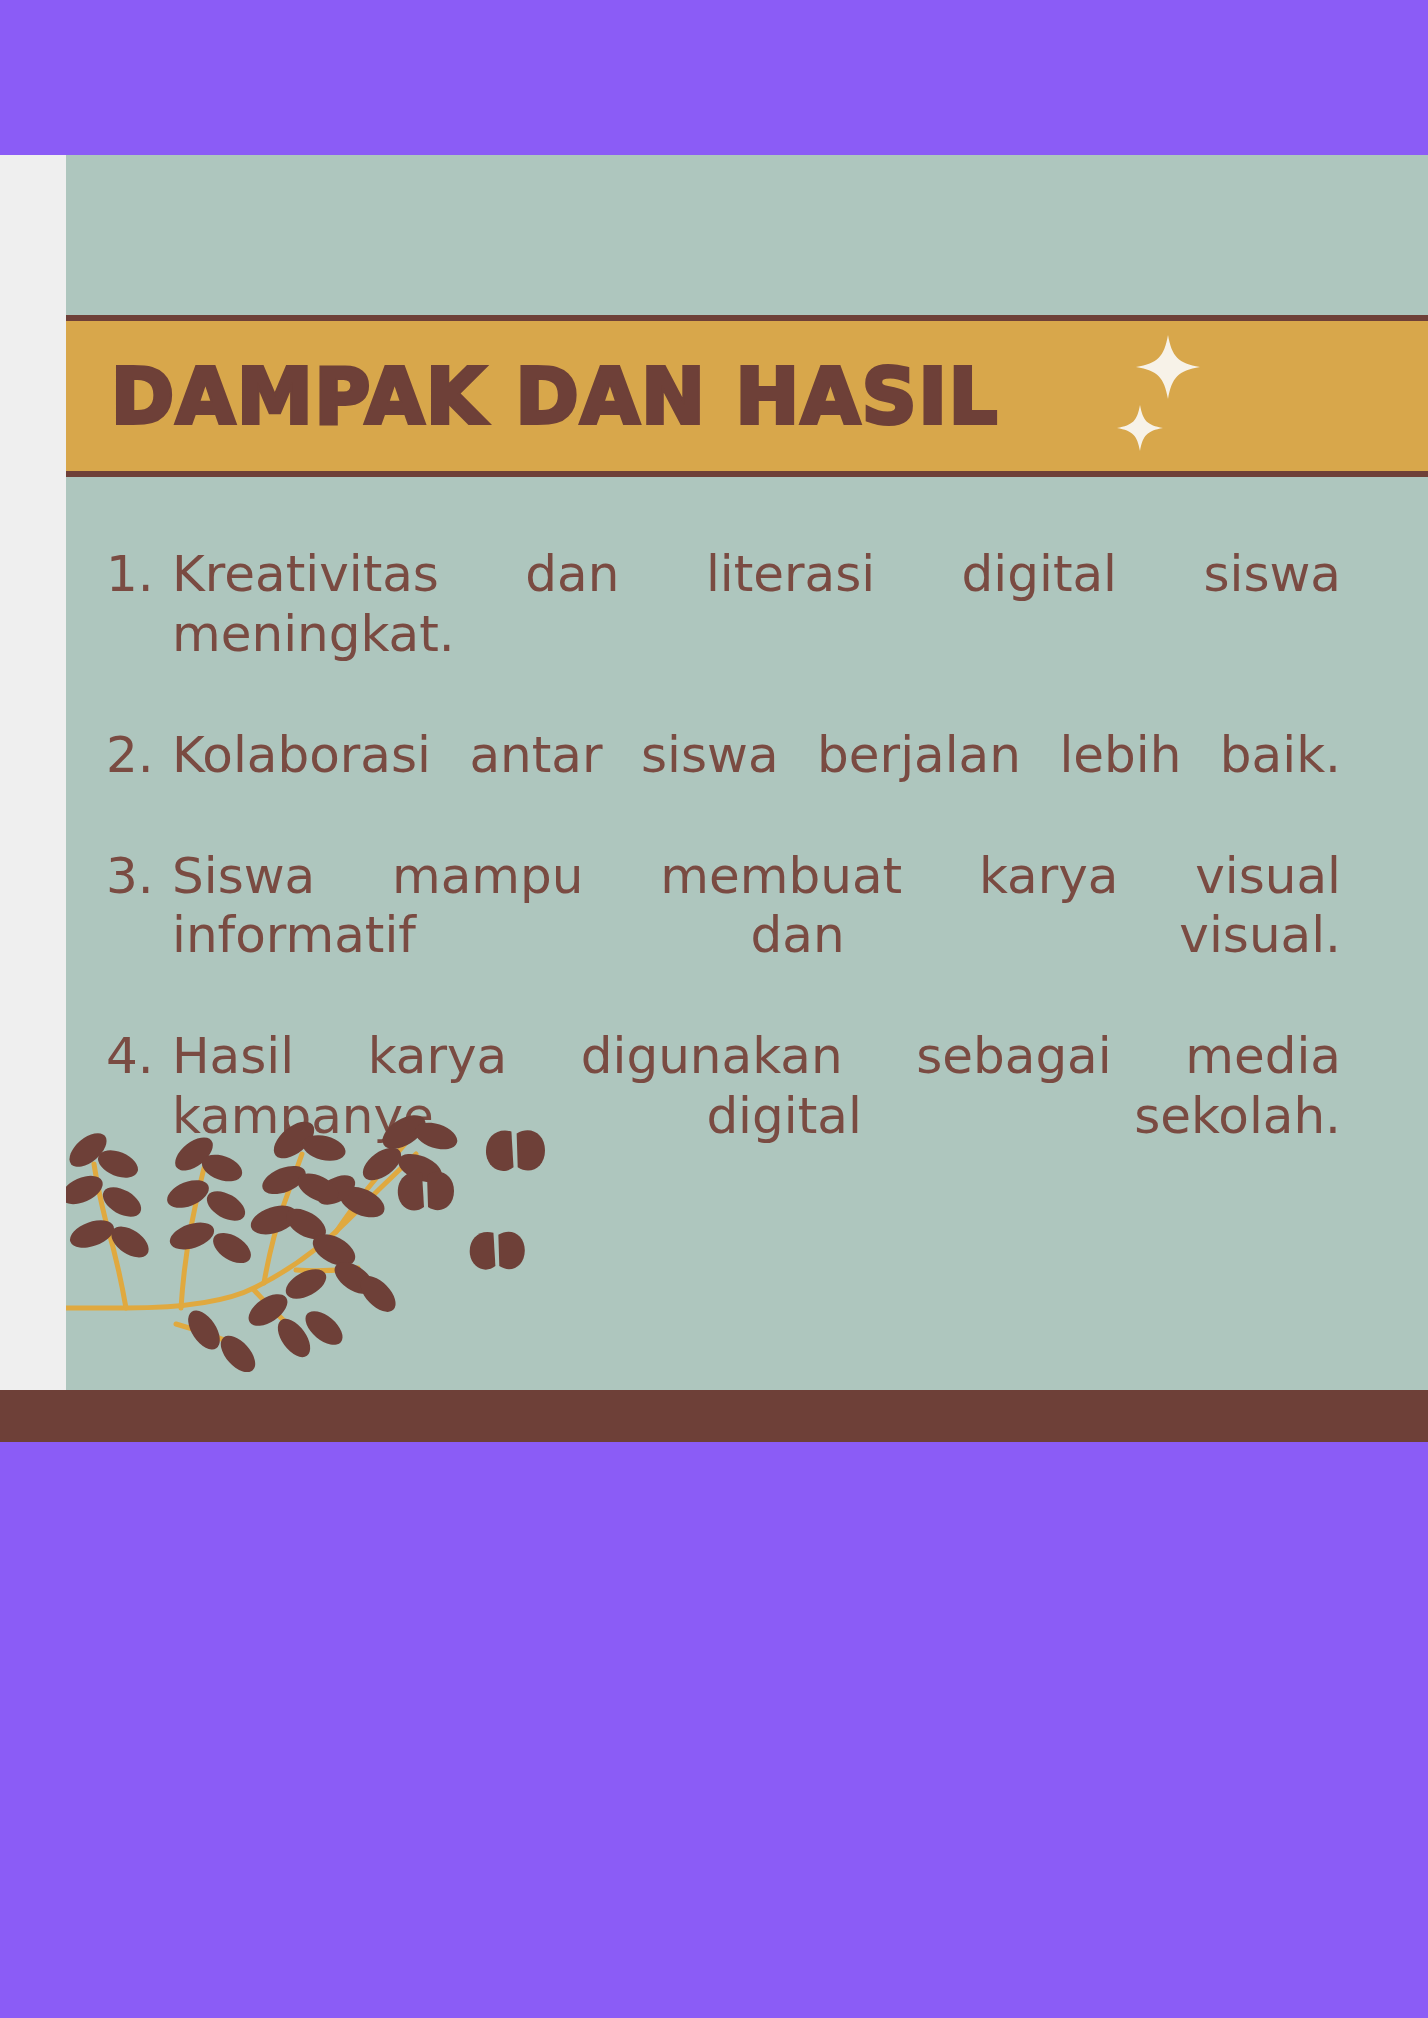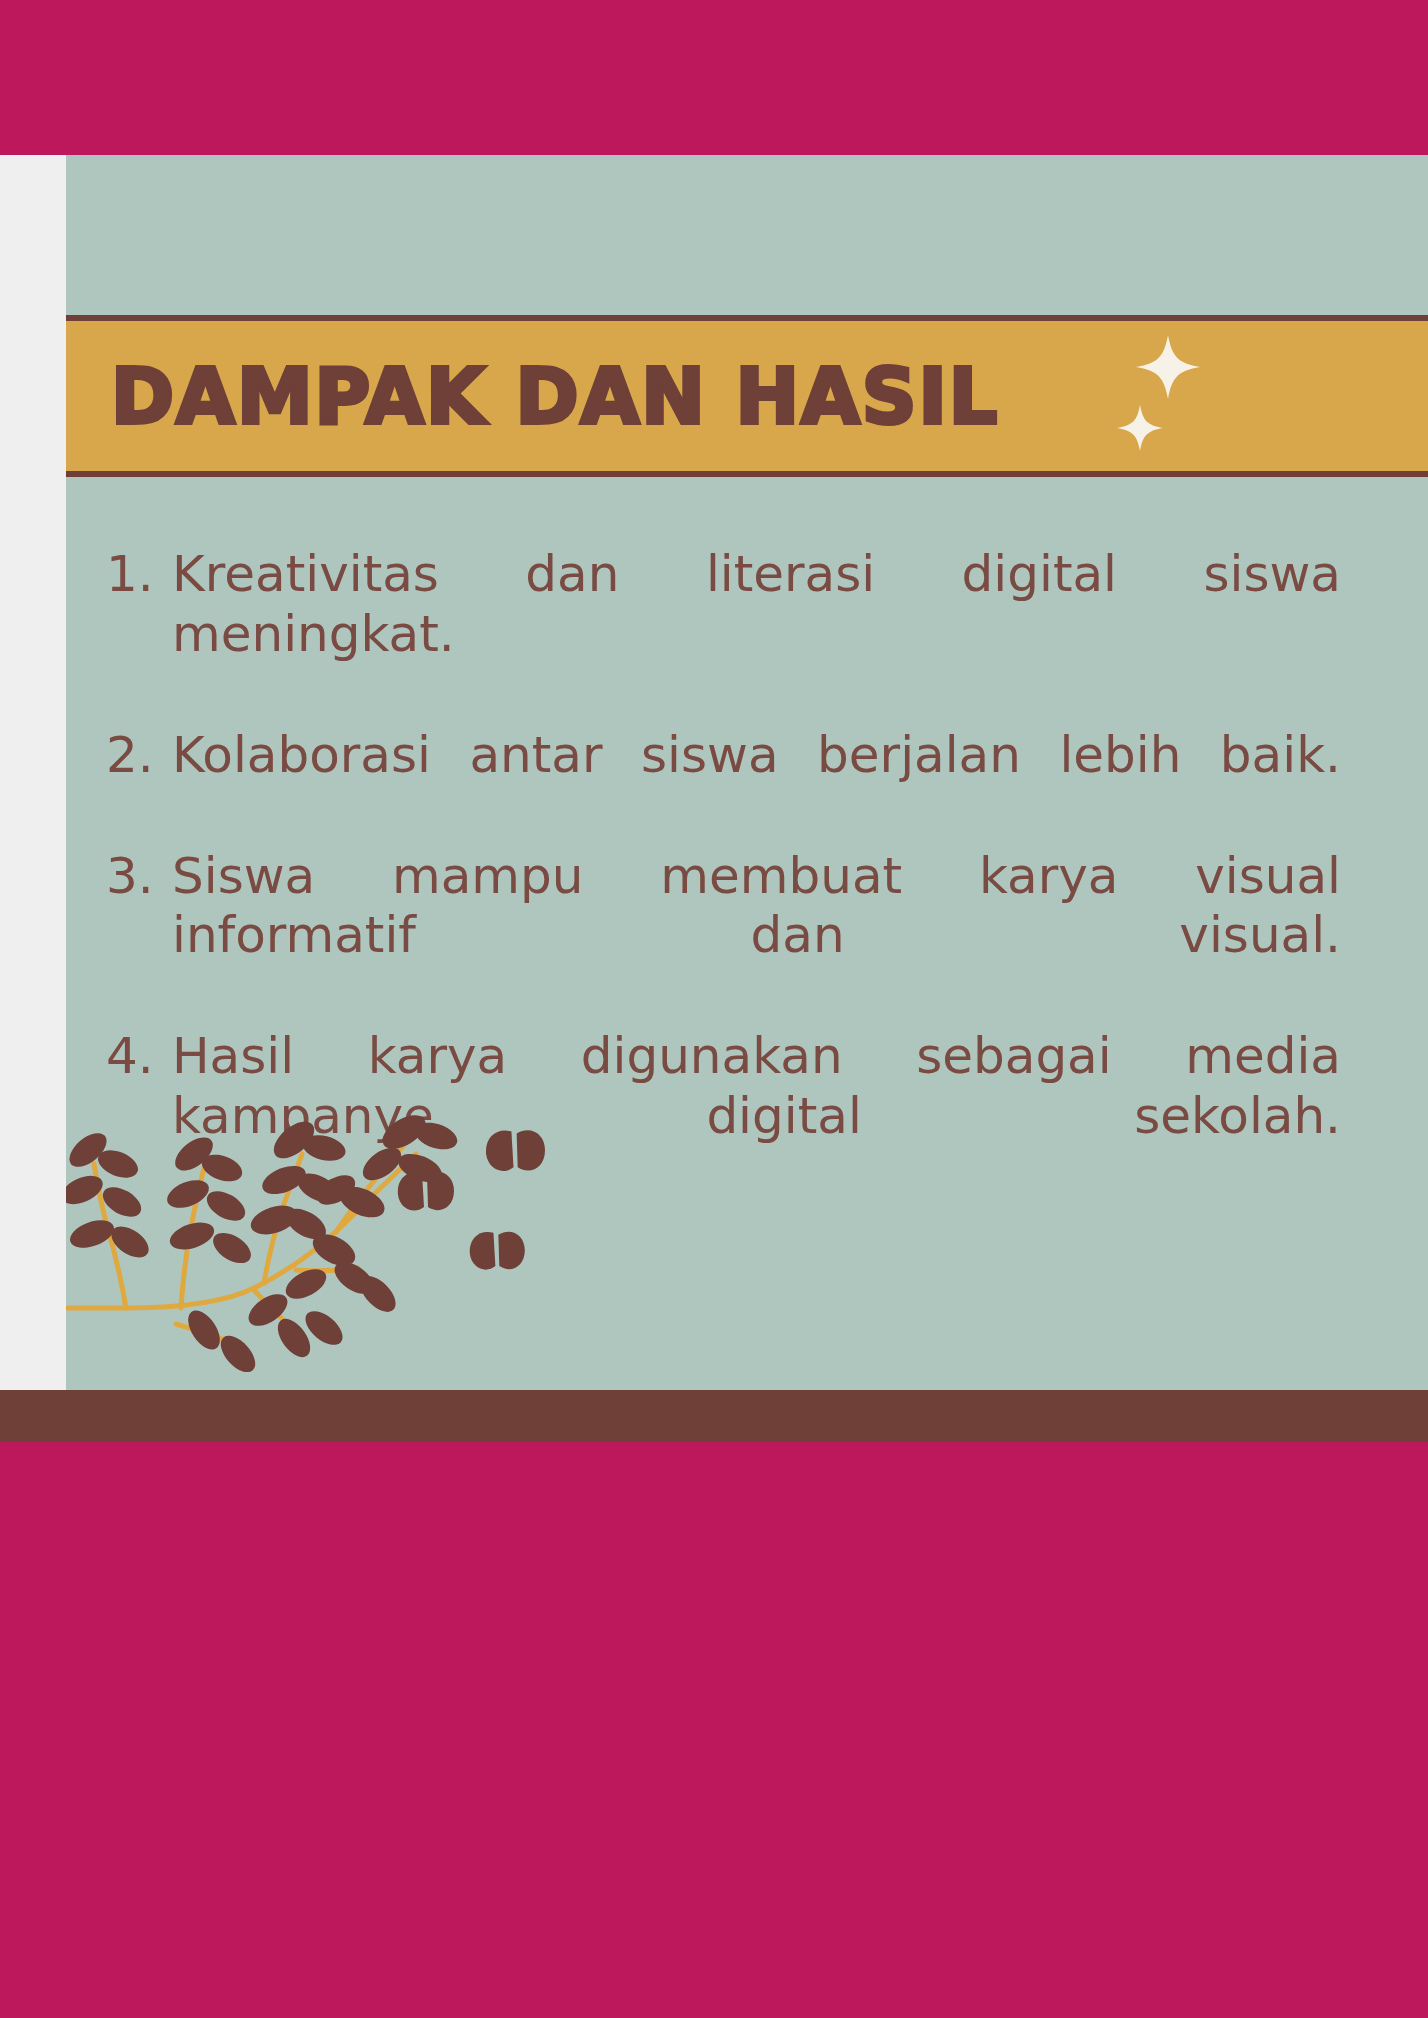--- a/index.html
+++ b/index.html
@@ -9,21 +9,21 @@
     height: 2018px;
     background: #ffffff;
     font-family: "DejaVu Sans", sans-serif;
     overflow: hidden;
   }
 
   #page {
     position: relative;
     width: 1428px;
     height: 2018px;
-    background: #be185d;
+    background: #8b5cf6;
   }
 
   
   .gutter-strip {
     position: absolute;
     left: 0px;
     top: 155px;
     width: 66px;
     height: 1235px;
     background: #efefef;

